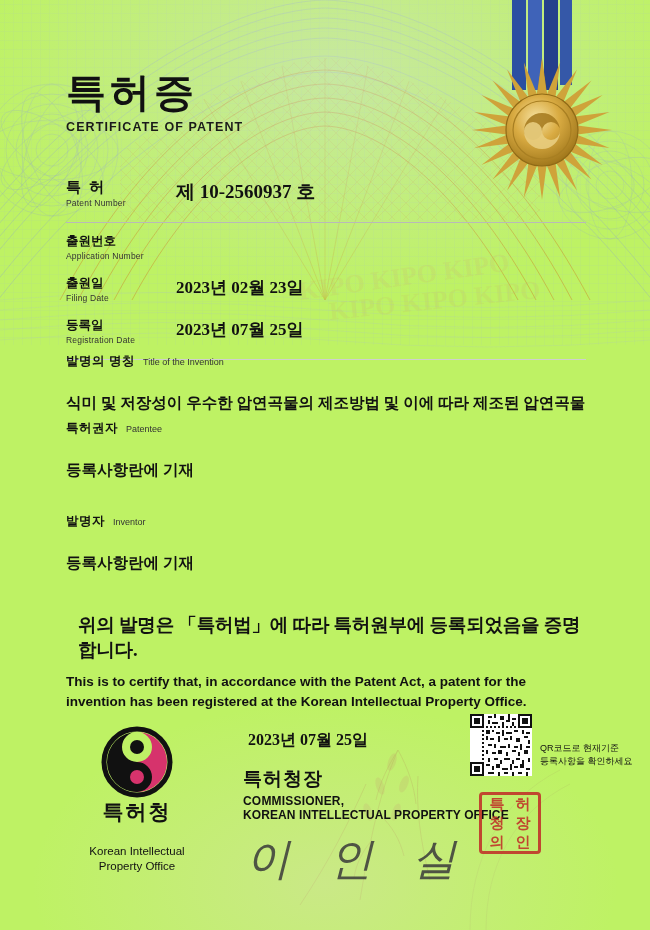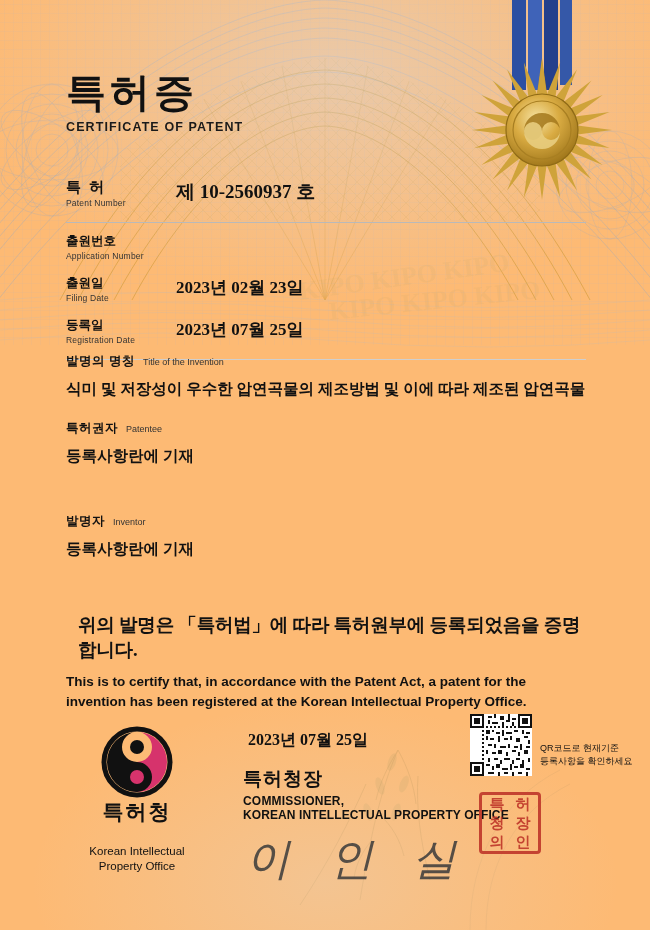--- a/index.html
+++ b/index.html
@@ -12,21 +12,21 @@
     font-family: "Liberation Sans", sans-serif;
     color: #1a1a1a;
     position: relative;
     overflow: hidden;
   }
 
   
   #page {
     position: absolute;
     inset: 0;
-    background: #fdba74;
+    background: #bef264;
     overflow: hidden;
   }
 
   
   .bg-art { position: absolute; inset: 0; pointer-events: none; }
   .bg-art svg { position: absolute; top: 0; left: 0; }
 
   
   .paper-tint {
     position: absolute; inset: 0;
@@ -91,21 +91,21 @@
   
   .section { position: absolute; left: 66px; width: 520px; }
   .sec-head { display: flex; align-items: baseline; gap: 8px; }
   .sec-head .ko {
     font-size: 12.5px; font-weight: bold; color: #111; letter-spacing: .5px;
   }
   .sec-head .en { font-size: 9px; color: #333; }
   .sec-body {
     font-family: "Liberation Serif", serif;
     font-size: 15.5px; font-weight: bold; color: #111;
-    margin-top: 9px;
+    margin-top: 23px;
   }
 
   
   .certify { position: absolute; left: 66px; top: 612px; width: 530px; }
   .certify .ko {
     font-family: "Liberation Serif", serif;
     font-size: 18.5px; font-weight: bold; color: #111;
     letter-spacing: -.2px;
     margin-left: 12px;
   }

